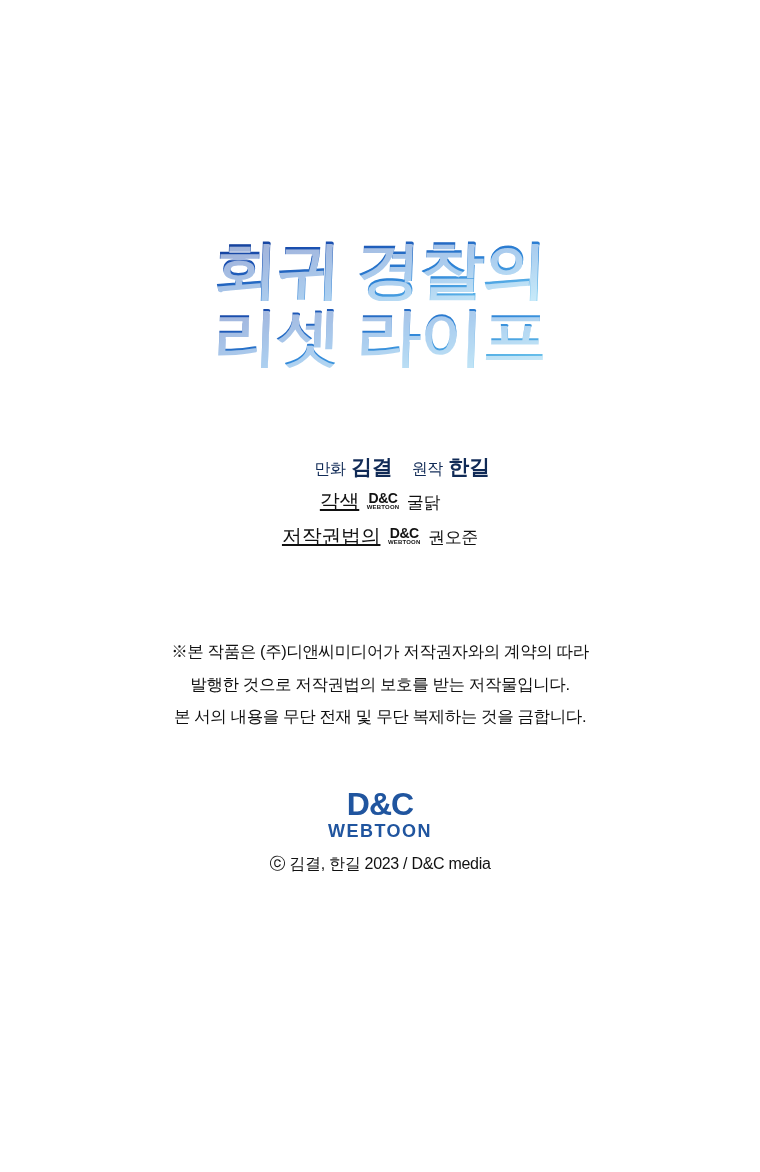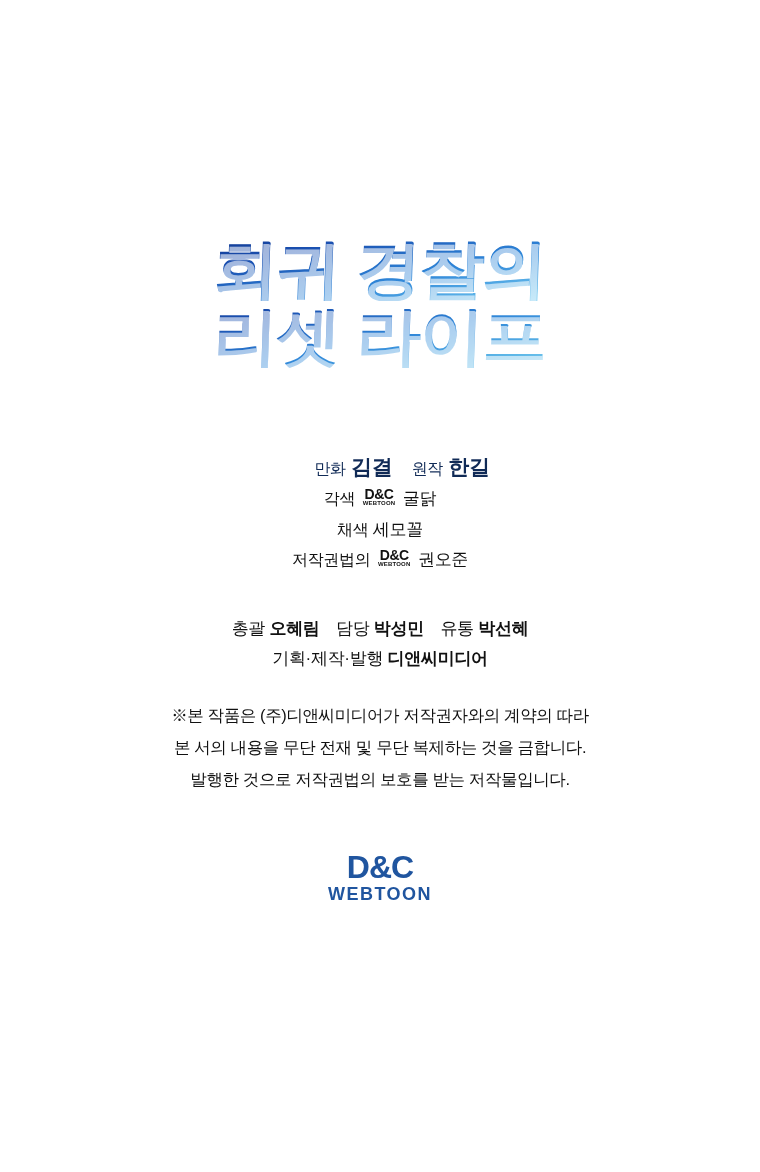--- a/index.html
+++ b/index.html
@@ -83,21 +83,22 @@
     width: 14px;
   }
   .credit-row {
     font-size: 17px;
     color: #111111;
     letter-spacing: -0.3px;
     margin: 5px 0;
     line-height: 1.5;
   }
   .credit-row .label {
-    font-size: 16px;
+    font-size: 20px;
+    text-decoration: underline;
   }
   .credit-row .name {
     font-weight: normal;
   }
 
   
   .dc-inline {
     display: inline-block;
     vertical-align: -1px;
     margin: 0 3px;
@@ -131,21 +132,21 @@
     margin: 7px 0;
   }
   .staff-row .sep {
     display: inline-block;
     width: 12px;
   }
   .staff-row .name { font-weight: bold; }
 
   
   .notice {
-    margin-top: 22px;
+    margin-top: 79px;
     width: 520px;
     text-align: center;
     font-size: 16.5px;
     line-height: 1.95;
     color: #111111;
     letter-spacing: -0.4px;
   }
 
   
   .publisher {
@@ -196,54 +197,37 @@
     <div class="credit-row">
       <span class="label">각색</span>
       <span class="dc-inline">
         <span class="dc-top">D&amp;C</span>
         <span class="dc-bot">WEBTOON</span>
       </span>
       <span class="name">굴닭</span>
     </div>
 
 
-    <div class="credit-row">
-      <span class="label">채색</span>
-      <span class="name">세모꼴</span>
-    </div>
 
     <div class="credit-row">
       <span class="label">저작권법의</span>
       <span class="dc-inline">
         <span class="dc-top">D&amp;C</span>
         <span class="dc-bot">WEBTOON</span>
       </span>
       <span class="name">권오준</span>
     </div>
 
-    <div class="staff-block">
-      <div class="staff-row">
-        <span>총괄</span>
-        <span class="name">오혜림</span><span class="sep"></span>
-        <span>담당</span>
-        <span class="name">박성민</span><span class="sep"></span>
-        <span>유통</span>
-        <span class="name">박선혜</span>
-      </div>
-      <div class="staff-row">
-        <span>기획·제작·발행</span>
-        <span class="name">디앤씨미디어</span>
-      </div>
-    </div>
   </div>
 
   <div class="notice">
     <div>※본 작품은 (주)디앤씨미디어가 저작권자와의 계약의 따라</div>
+    <div>발행한 것으로 저작권법의 보호를 받는 저작물입니다.</div>
     <div>본 서의 내용을 무단 전재 및 무단 복제하는 것을 금합니다.</div>
-    <div>발행한 것으로 저작권법의 보호를 받는 저작물입니다.</div>
   </div>
 
   <div class="publisher">
     <div class="pub-main">D&amp;C</div>
     <div class="pub-sub">WEBTOON</div>
+    <div class="copyright">ⓒ 김결, 한길 2023 / D&amp;C media</div>
   </div>
 
 </div>
 
 </body></html>

